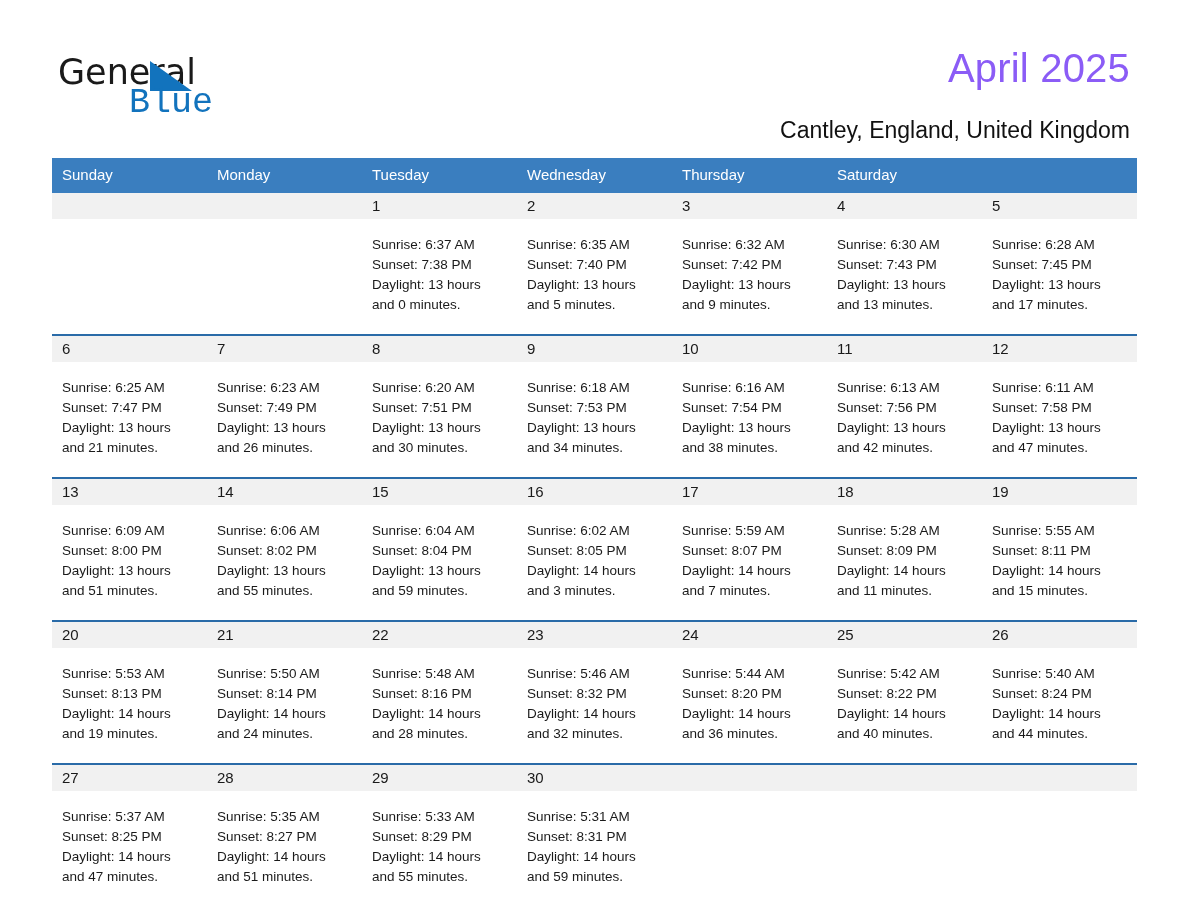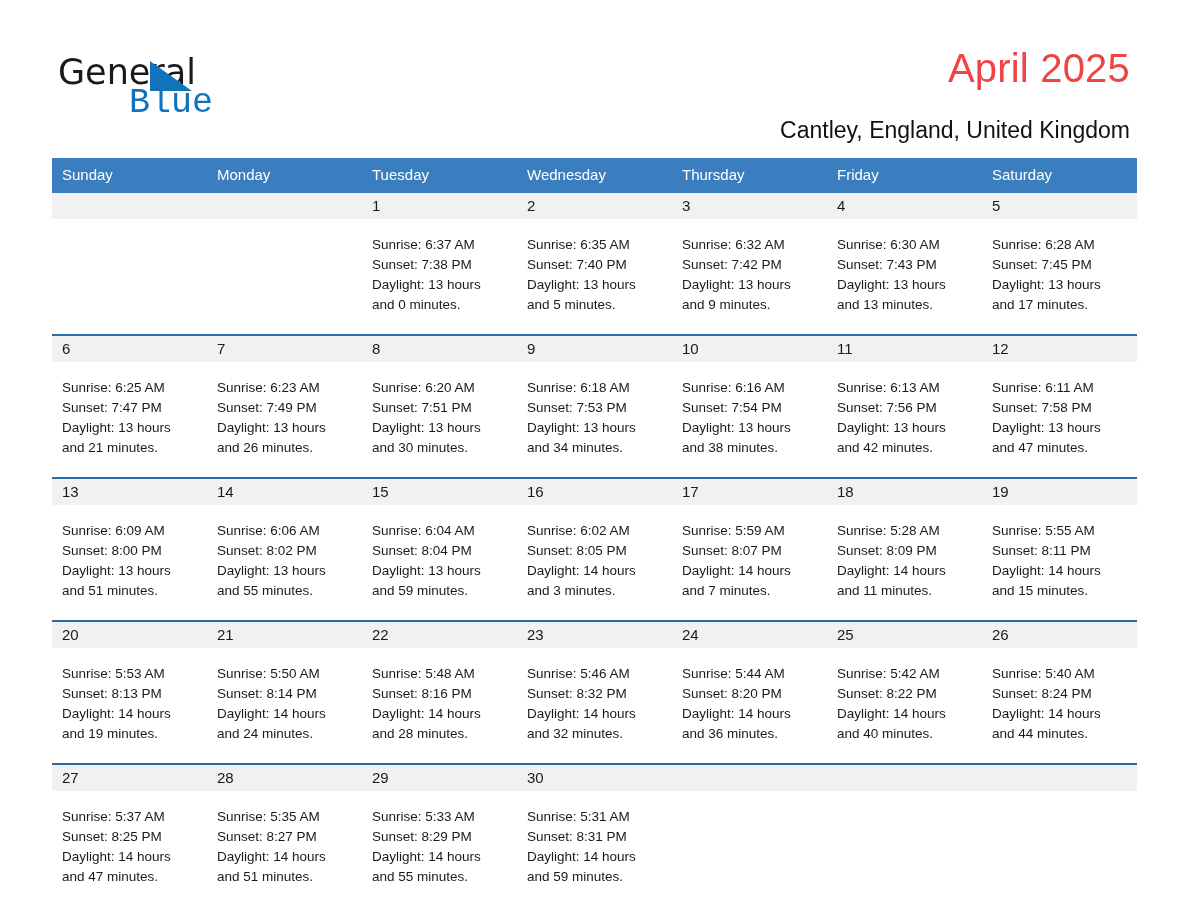--- a/index.html
+++ b/index.html
@@ -70,21 +70,21 @@
   .title-block {
     position: absolute;
     right: 58px;
     top: 44px;
     text-align: right;
   }
   .cal-title {
     font-size: 40px;
     line-height: 48px;
     font-weight: 400;
-    color: #ef4444;
+    color: #8b5cf6;
     letter-spacing: 0.2px;
   }
   .cal-subtitle {
     margin-top: 24px;
     font-size: 23px;
     line-height: 28px;
     font-weight: 400;
     color: #111111;
   }
 
@@ -173,21 +173,20 @@
 
   </div>
 
   <div class="calendar">
     <div class="weekday-row" id="weekday-row">
         <div class="weekday">Sunday</div>
         <div class="weekday">Monday</div>
         <div class="weekday">Tuesday</div>
         <div class="weekday">Wednesday</div>
         <div class="weekday">Thursday</div>
-        <div class="weekday">Friday</div>
         <div class="weekday">Saturday</div>
       </div>
     <div id="weeks-container">
         <div class="week">
           <div class="daycell empty">
             <div class="daynum-band"><span class="daynum"></span></div>
           </div>
           <div class="daycell empty">
             <div class="daynum-band"><span class="daynum"></span></div>
           </div>

